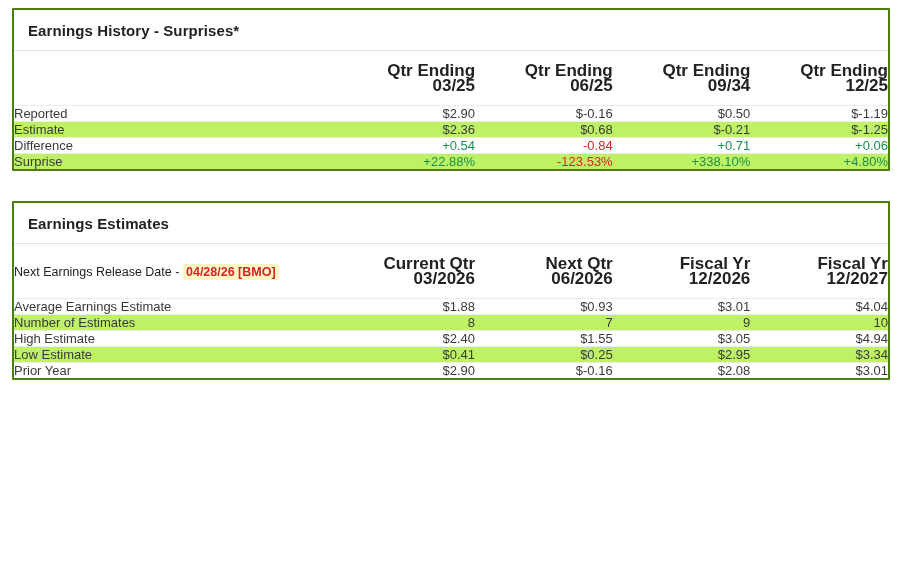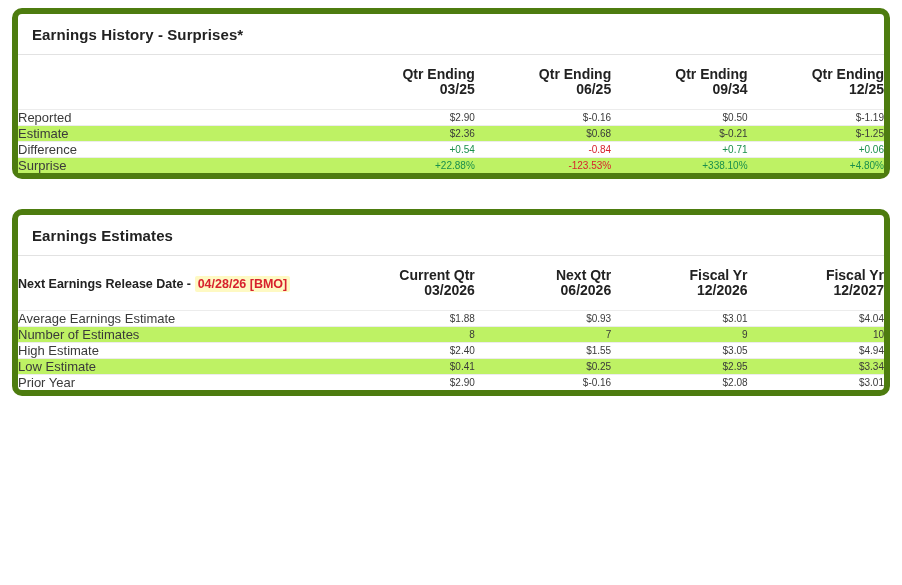--- a/index.html
+++ b/index.html
@@ -16,22 +16,22 @@
     -webkit-font-smoothing: antialiased;
   }
   .page {
     position: relative;
     width: 902px;
     height: 585px;
     box-sizing: border-box;
     padding: 8px 12px 0 12px;
   }
   .panel {
-    border: 6px solid #4d7c0f;
-    border-radius: 10px;
+    border: 2px solid #4d7c0f;
+    border-radius: 1px;
     background: #ffffff;
     box-sizing: border-box;
     width: 878px;
   }
   .panel-title {
     font-size: 15px;
     font-weight: bold;
     color: #222222;
     padding: 12px 14px 11px 14px;
     border-bottom: 1px solid #e2e2e2;
@@ -56,52 +56,52 @@
     text-align: left;
     padding: 10px 10px 10px 14px;
     font-size: 13px;
     color: #3a3a3a;
     font-weight: normal;
     vertical-align: middle;
   }
   .num-cell {
     text-align: right;
     padding: 10px 14px 10px 8px;
-    font-size: 10px;
+    font-size: 13px;
     color: #3a3a3a;
     vertical-align: middle;
     white-space: nowrap;
   }
   .head-row .num-cell {
     font-weight: bold;
     color: #222222;
     line-height: 15px;
     padding-top: 12px;
     padding-bottom: 12px;
-    font-size: 14px;
+    font-size: 17px;
   }
   .head-row .label-cell {
     padding-top: 12px;
     padding-bottom: 12px;
   }
   .head-sub {
     display: block;
   }
   .zebra {
     background: #bef264;
   }
   .pos {
     color: #1a8f4c;
   }
   .neg {
     color: #d7222d;
   }
   .release-label {
     font-size: 12.5px;
-    font-weight: bold;
+    font-weight: normal;
     color: #222222;
   }
   .release-date {
     color: #d7222d;
     background: #fef9c3;
     padding: 1px 3px;
     font-weight: bold;
     font-size: 12.5px;
     border-radius: 2px;
   }

